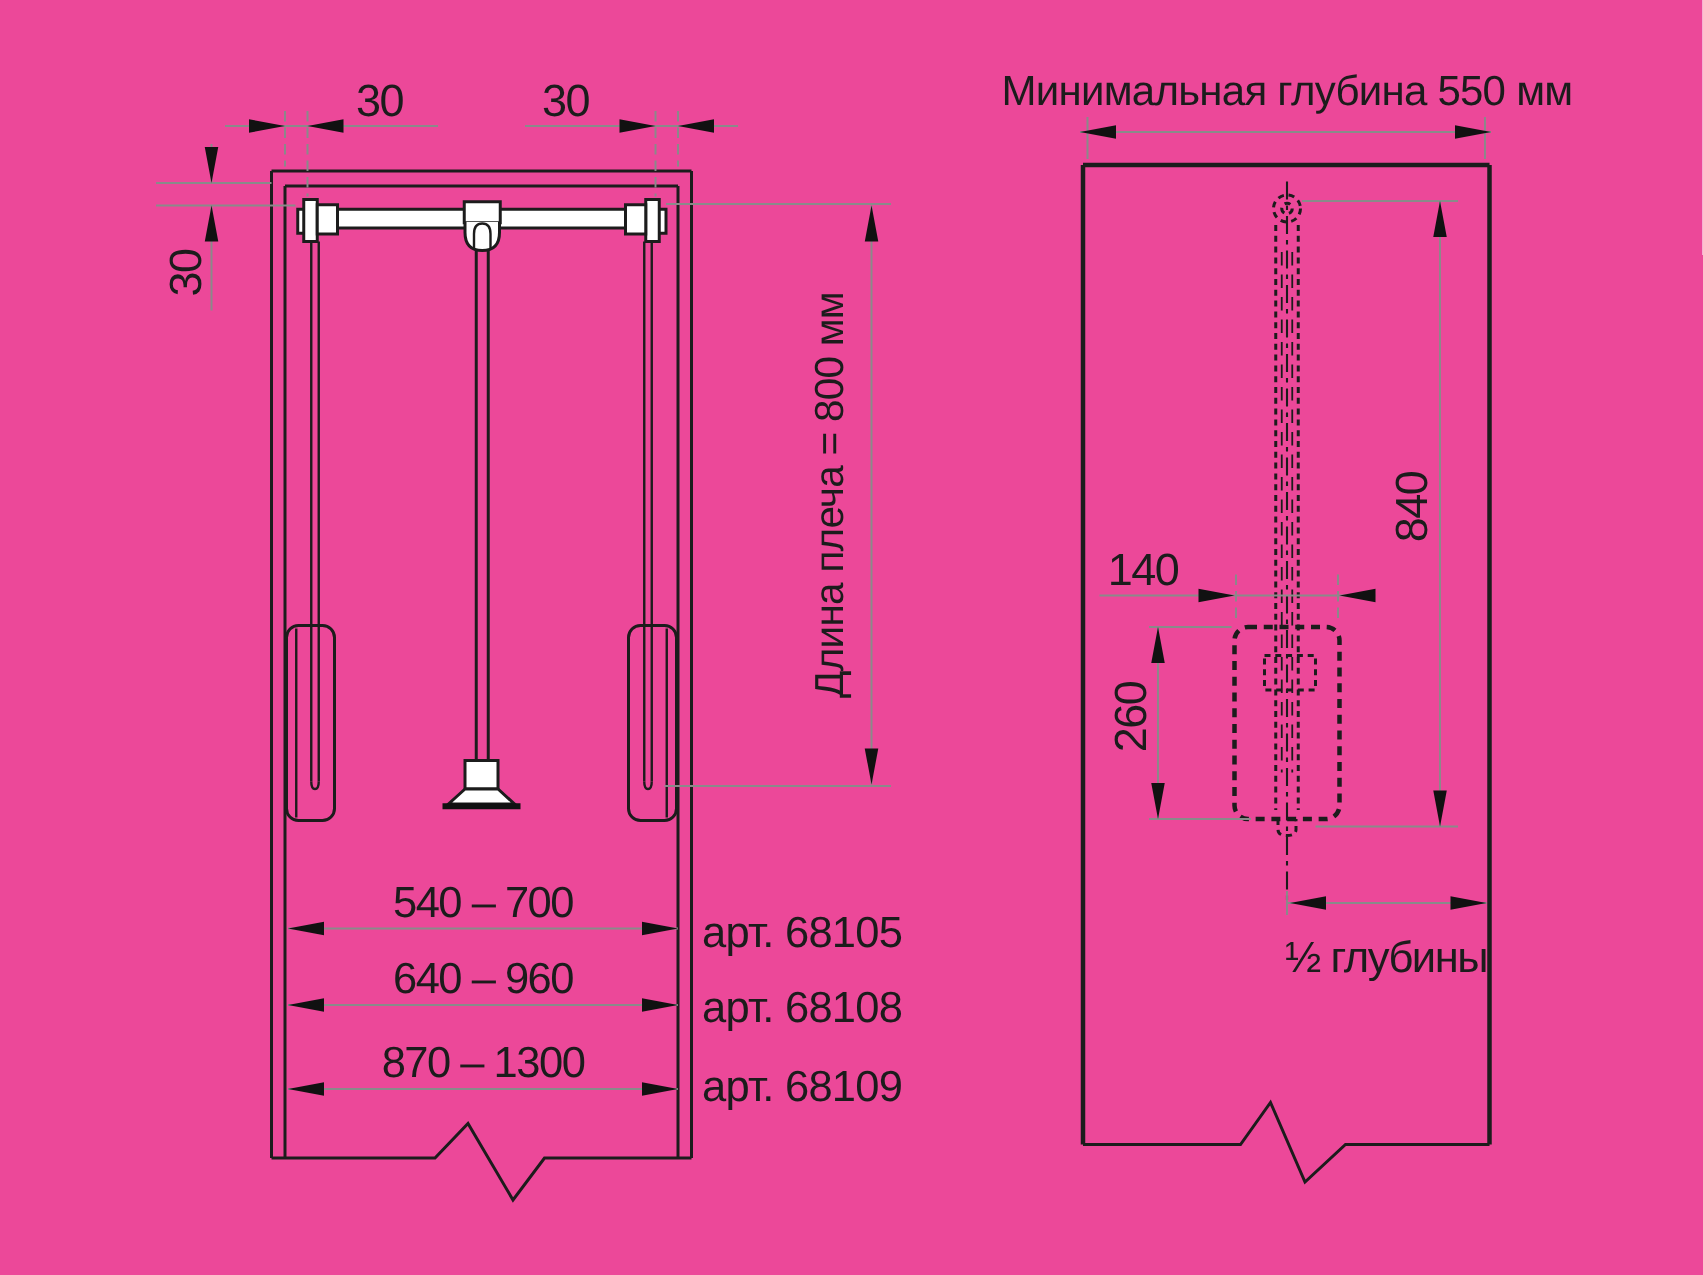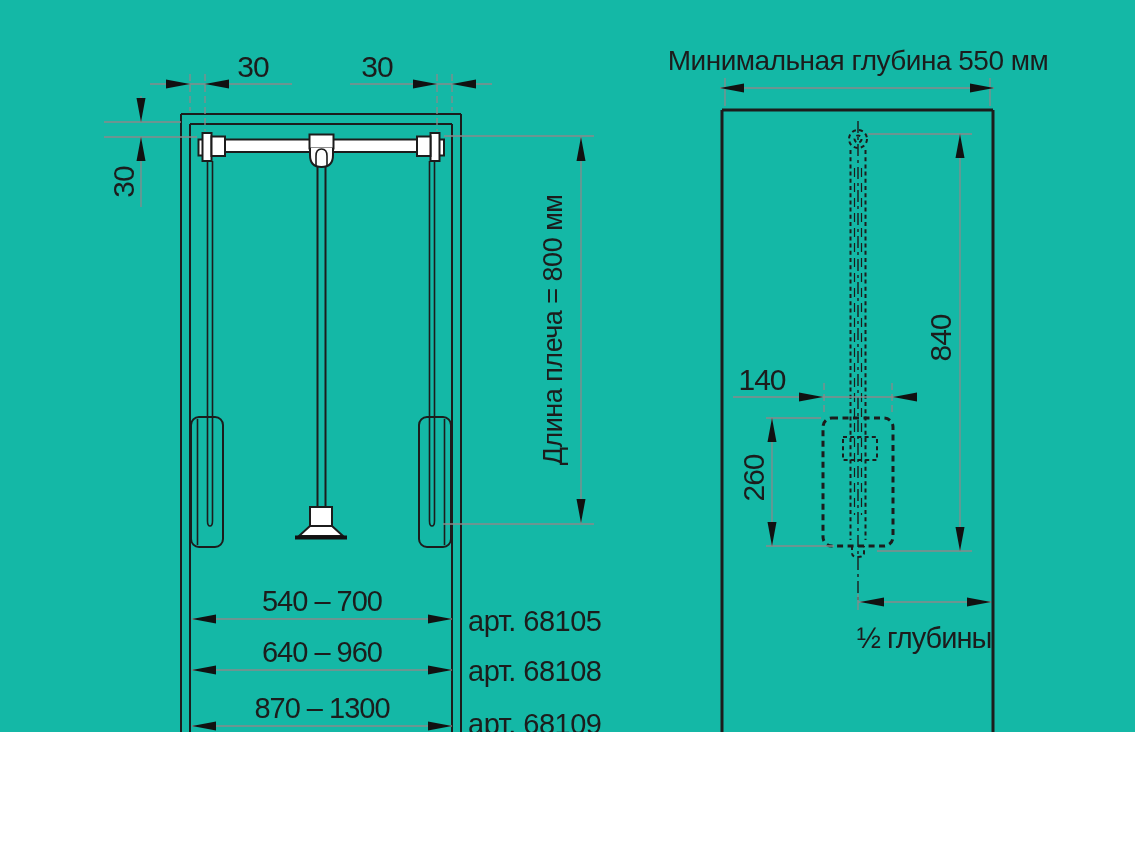--- a/index.html
+++ b/index.html
@@ -1,16 +1,16 @@
 <!DOCTYPE html>
 <html><head>
 <meta charset="utf-8">
 <style>
   html,body{margin:0;padding:0;background:#fff;}
-  .canvas{position:relative;width:1135px;height:732px;background:#14b8a6;overflow:hidden;}
+  .canvas{position:relative;width:1135px;height:850px;background:#ec4899;overflow:hidden;}
   svg text{font-family:"Liberation Sans","DejaVu Sans",sans-serif;fill:#1c1c1c;}
   .t30{font-size:30px;letter-spacing:-1px;}
   .trange{font-size:29px;letter-spacing:-1px;}
   .tart{font-size:29px;letter-spacing:-0.5px;}
   .ttitle{font-size:28px;letter-spacing:-0.5px;}
   .trot{font-size:27px;letter-spacing:-0.5px;}
   .ln{stroke:#1c1c1c;stroke-width:2;fill:none;}
   .ln3{stroke:#1c1c1c;stroke-width:3;fill:none;}
   .thin{stroke:#1c1c1c;stroke-width:1.6;fill:none;}
   .wht{fill:#fff;}

